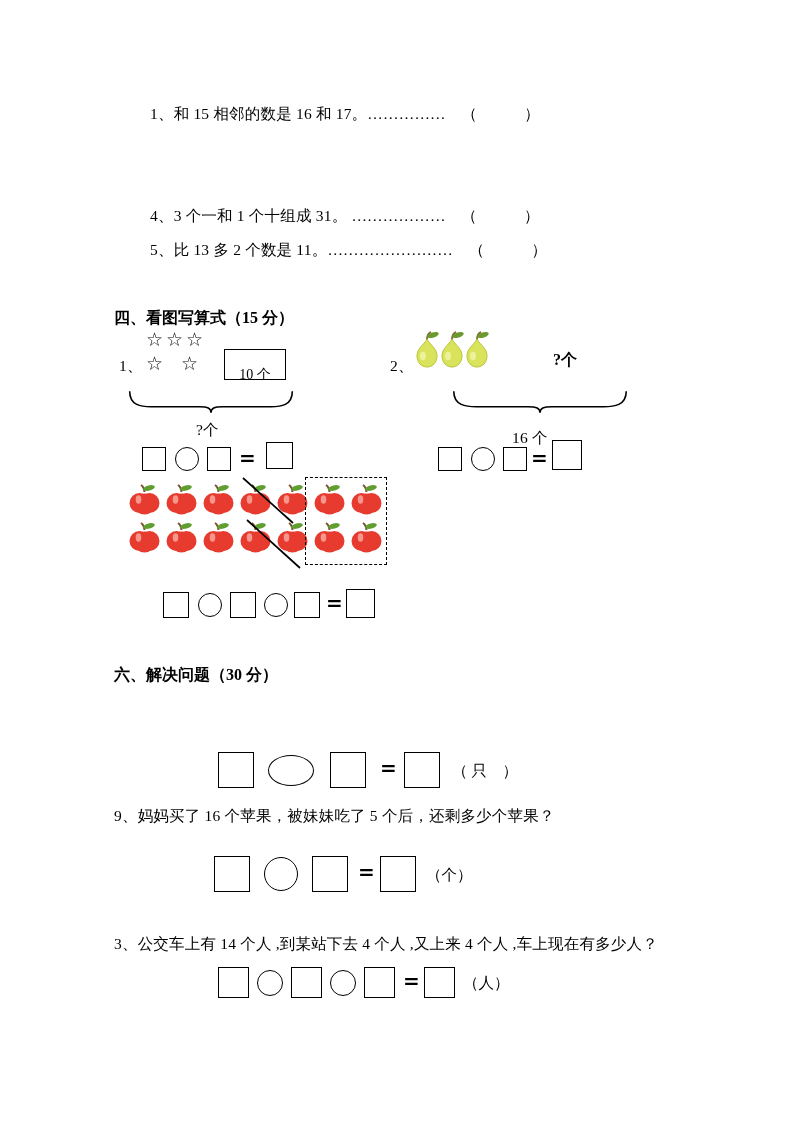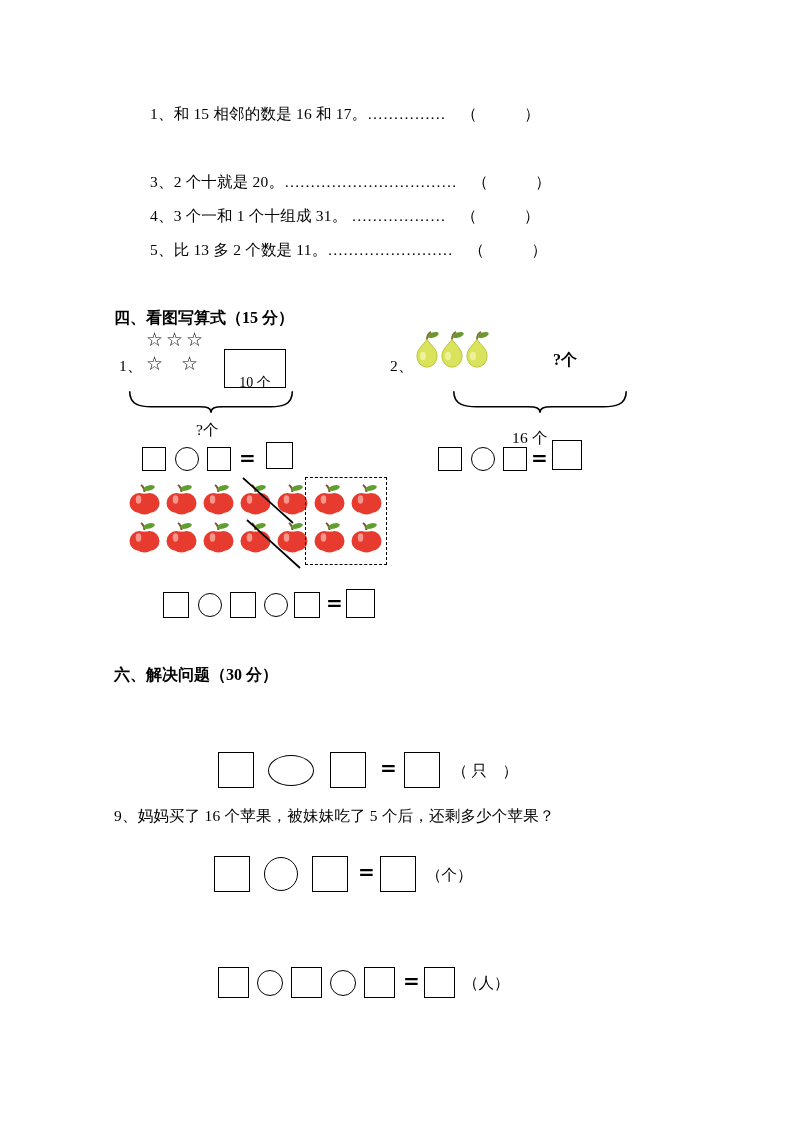--- a/index.html
+++ b/index.html
@@ -31,30 +31,29 @@
   }
   .dashedbox { position:absolute; border:1.6px dashed #000; background:transparent; }
   .boldlbl { position:absolute; font-size:16px; font-weight:bold; white-space:pre; }
 </style>
 </head>
 <body>
 
 <div class="page">
 
   <div class="line" style="left:150px;top:104px">1、和 15 相邻的数是 16 和 17。……………　（　　　）</div>
-  <div class="line" style="left:150px;top:172px">3、2 个十就是 20。……………………………　（　　　）</div>
   <div class="line" style="left:150px;top:206px">4、3 个一和 1 个十组成 31。 ………………　（　　　）</div>
   <div class="line" style="left:150px;top:240px">5、比 13 多 2 个数是 11。……………………　（　　　）</div>
 
   <div class="title" style="left:114px;top:308px">四、看图写算式（15 分）</div>
 
   <div class="stars" style="left:146px;top:328px;font-size:19px;letter-spacing:3px">☆☆☆</div>
   <div class="line" style="left:119px;top:356px">1、</div>
   <div class="stars" style="left:146px;top:352px;font-size:19px;letter-spacing:6px">☆ ☆</div>
-  <div class="countbox" style="left:224px;top:349px;width:62px;height:39px">
+  <div class="countbox" style="left:224px;top:349px;width:62px;height:31px">
     <span>10 个</span>
   </div>
   <svg class="abs" style="left:128px;top:390px" width="166" height="24" viewBox="0 0 100 20" preserveAspectRatio="none">
     <path d="M1,1 C1,13 8,14 14,14 L43,14 C48,14 50,15 50,19 C50,15 52,14 57,14 L86,14 C92,14 99,13 99,1" stroke="#000" stroke-width="1.6" fill="none" vector-effect="non-scaling-stroke"></path>
   </svg>
   <div class="line" style="left:196px;top:420px">?个</div>
 
   <div class="line" style="left:390px;top:356px">2、</div>
   <div class="pear-group" style="left:412px;top:330px">
       <span class="pear"><svg width="30" height="38" viewBox="0 0 30 38">
@@ -232,20 +231,21 @@
   <div class="unit" style="left:452px;top:761px">（ 只　）</div>
 
   <div class="line" style="left:114px;top:806px">9、妈妈买了 16 个苹果，被妹妹吃了 5 个后，还剩多少个苹果？</div>
   <div class="sq" style="left:214px;top:856px;width:36px;height:36px"></div>
   <div class="ci" style="left:264px;top:857px;width:34px;height:34px"></div>
   <div class="sq" style="left:312px;top:856px;width:36px;height:36px"></div>
   <div class="eqs" style="left:358px;top:860px">=</div>
   <div class="sq" style="left:380px;top:856px;width:36px;height:36px"></div>
   <div class="unit" style="left:426px;top:865px">（个）</div>
 
+  <div class="line" style="left:114px;top:934px">3、公交车上有 14 个人 ,到某站下去 4 个人 ,又上来 4 个人 ,车上现在有多少人？</div>
   <div class="sq" style="left:218px;top:967px;width:31px;height:31px"></div>
   <div class="ci" style="left:257px;top:970px;width:26px;height:26px"></div>
   <div class="sq" style="left:291px;top:967px;width:31px;height:31px"></div>
   <div class="ci" style="left:330px;top:970px;width:26px;height:26px"></div>
   <div class="sq" style="left:364px;top:967px;width:31px;height:31px"></div>
   <div class="eqs" style="left:403px;top:969px">=</div>
   <div class="sq" style="left:424px;top:967px;width:31px;height:31px"></div>
   <div class="unit" style="left:463px;top:973px">（人）</div>
 
 </div>

